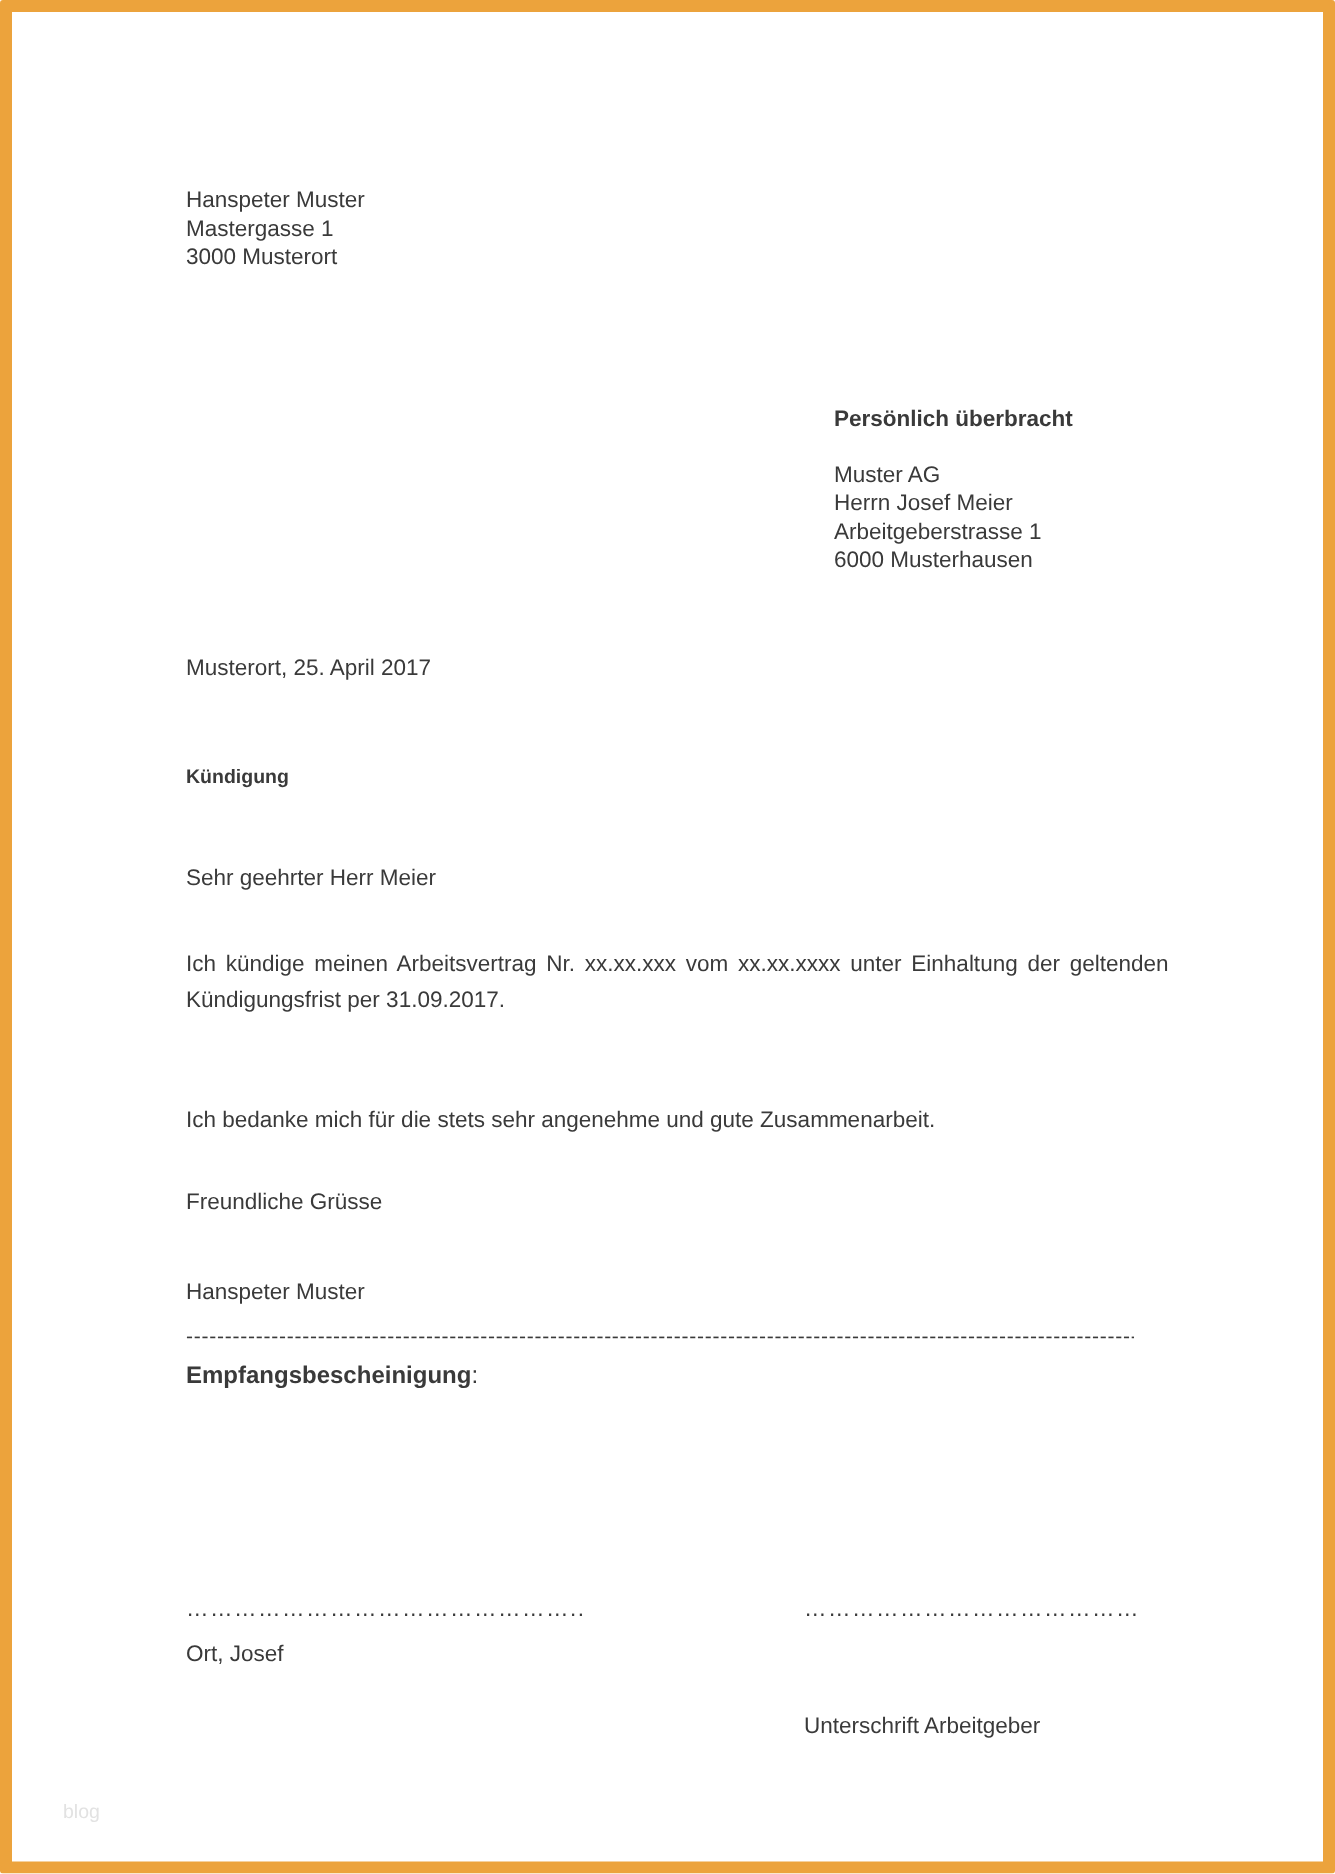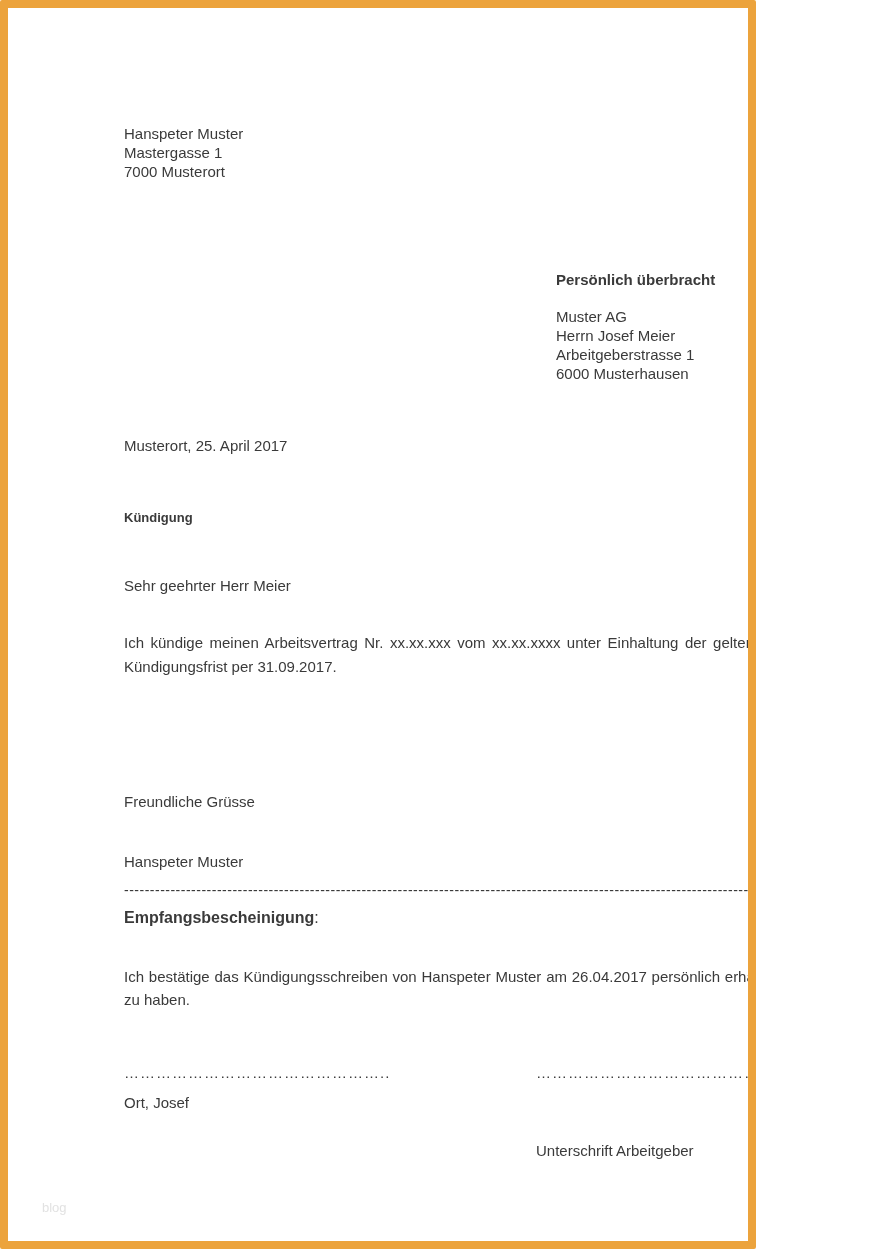--- a/index.html
+++ b/index.html
@@ -1,18 +1,18 @@
 <!DOCTYPE html>
 <html style="--frame: #ECA33C; --text: #3A3A3A; --watermark: #E2E2E2;"><head>
 <meta charset="utf-8">
 <style>
   html,body { margin:0; padding:0; background:#fff; }
   .page {
     position: relative;
-    width: 756px;
+    width: 890px;
     height: 1249px;
     box-sizing: border-box;
     background: #ffffff;
     border: 8px solid var(--frame, #ECA33C);
     border-radius: 2px;
     font-family: "Liberation Sans", "DejaVu Sans", sans-serif;
     font-size: 15px;
     color: var(--text, #3A3A3A);
     overflow: hidden;
     text-decoration: underline;
@@ -50,49 +50,49 @@
   }
 </style>
 </head>
 <body>
 
 <div class="page">
 
   <div class="abs addr" style="left:116px; top:116px;">
     <div class="line">Hanspeter Muster</div>
     <div class="line">Mastergasse 1</div>
-    <div class="line">7000 Musterort</div>
+    <div class="line">3000 Musterort</div>
   </div>
 
   <div class="abs bold" style="left:548px; top:263px;">Persönlich überbracht</div>
 
   <div class="abs addr" style="left:548px; top:299px;">
     <div class="line">Muster AG</div>
     <div class="line">Herrn Josef Meier</div>
     <div class="line">Arbeitgeberstrasse 1</div>
     <div class="line">6000 Musterhausen</div>
   </div>
 
   <div class="abs" style="left:116px; top:429px;">Musterort, 25. April 2017</div>
 
   <div class="abs subject" style="left:116px; top:502px;">Kündigung</div>
 
   <div class="abs" style="left:116px; top:569px;">Sehr geehrter Herr Meier</div>
 
   <p class="abs para" style="left:116px; top:623px;">Ich kündige meinen Arbeitsvertrag Nr. xx.xx.xxx vom xx.xx.xxxx unter Einhaltung der geltenden Kündigungsfrist per 31.09.2017.</p>
+  <p class="abs para" style="left:116px; top:727px;">Ich bedanke mich für die stets sehr angenehme und gute Zusammenarbeit.</p>
 
   <div class="abs" style="left:116px; top:785px;">Freundliche Grüsse</div>
 
   <div class="abs" style="left:116px; top:845px;">Hanspeter Muster</div>
 
   <div class="abs sep" style="left:116px; top:874px;">------------------------------------------------------------------------------------------------------------------------------------------------</div>
 
   <div class="abs receipt-heading" style="left:116px; top:901px;"><span class="hd">Empfangsbescheinigung</span><span>:</span></div>
 
-  <p class="abs para" style="left:116px; top:957px; line-height:23px;">Ich bestätige das Kündigungsschreiben von Hanspeter Muster am 26.04.2017 persönlich erhalten zu haben.</p>
 
   <div class="abs dots" style="left:116px; top:1056px;">…………………………………………..</div>
   <div class="abs dots" style="left:528px; top:1056px;">……………………………………</div>
 
   <div class="abs" style="left:116px; top:1086px;">Ort, Josef</div>
   <div class="abs" style="left:528px; top:1134px;">Unterschrift Arbeitgeber</div>
 
   <div class="abs watermark" style="left:34px; top:1192px;">blog</div>
 
 </div>

